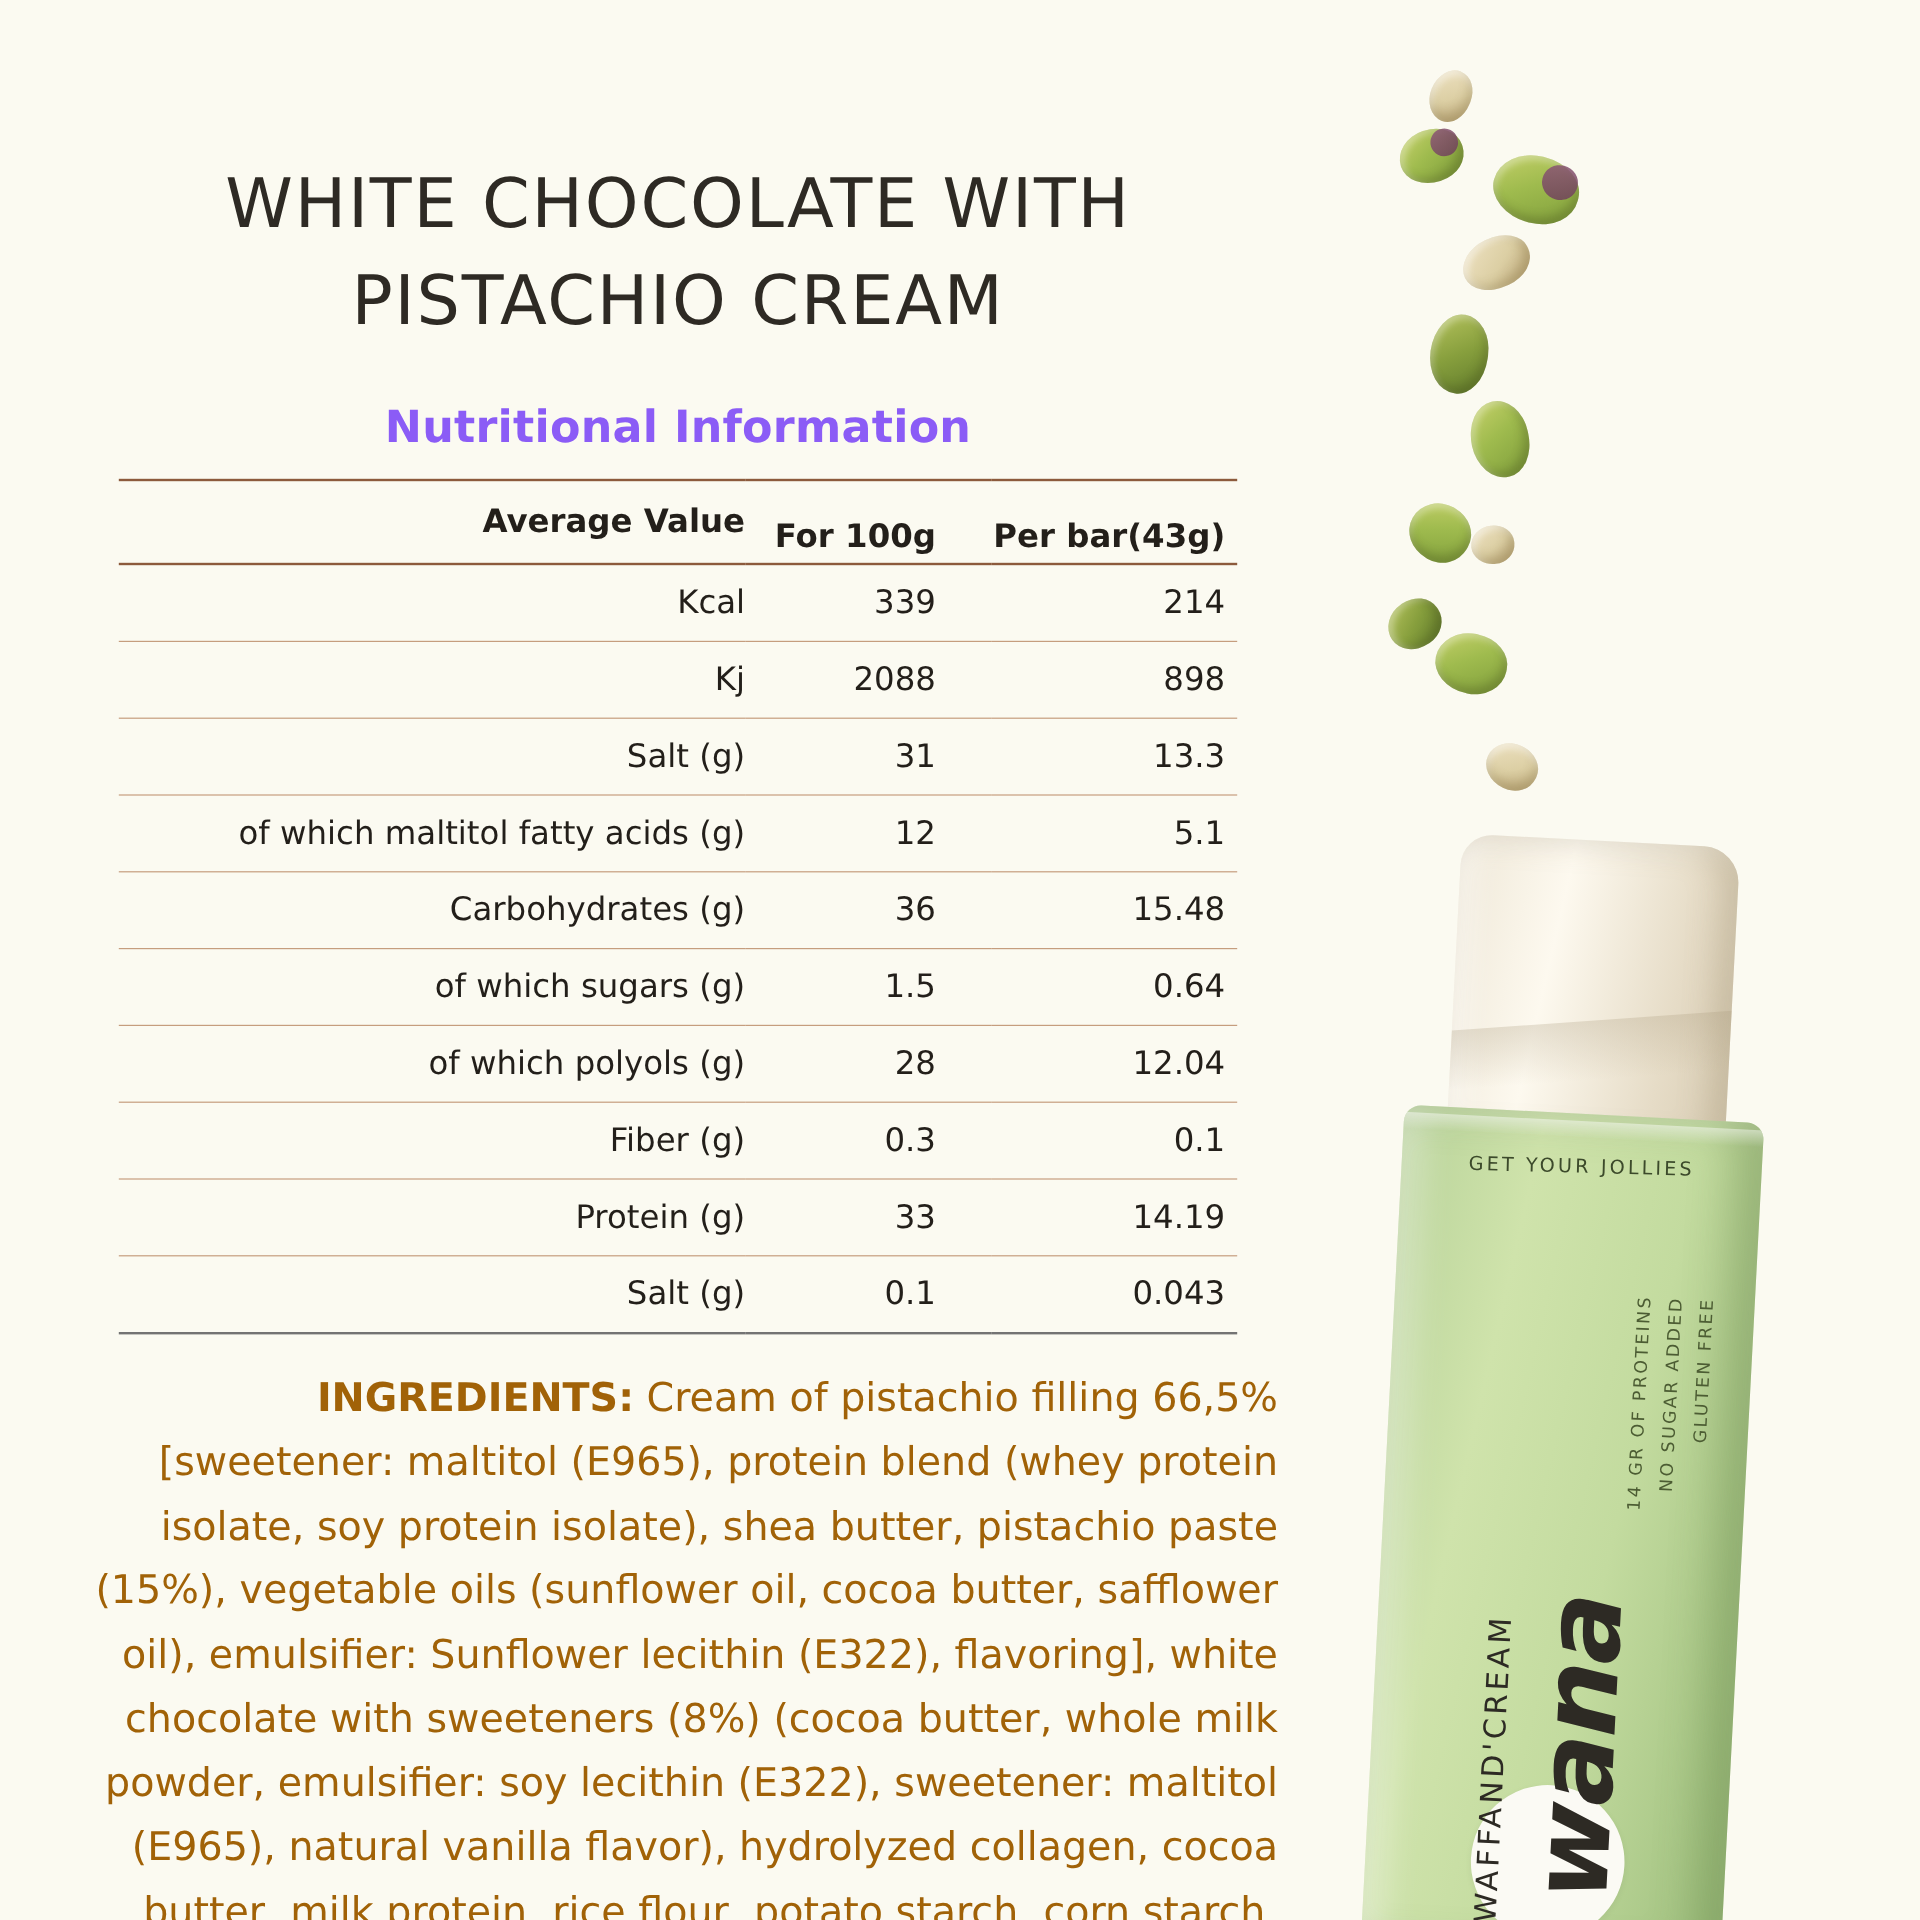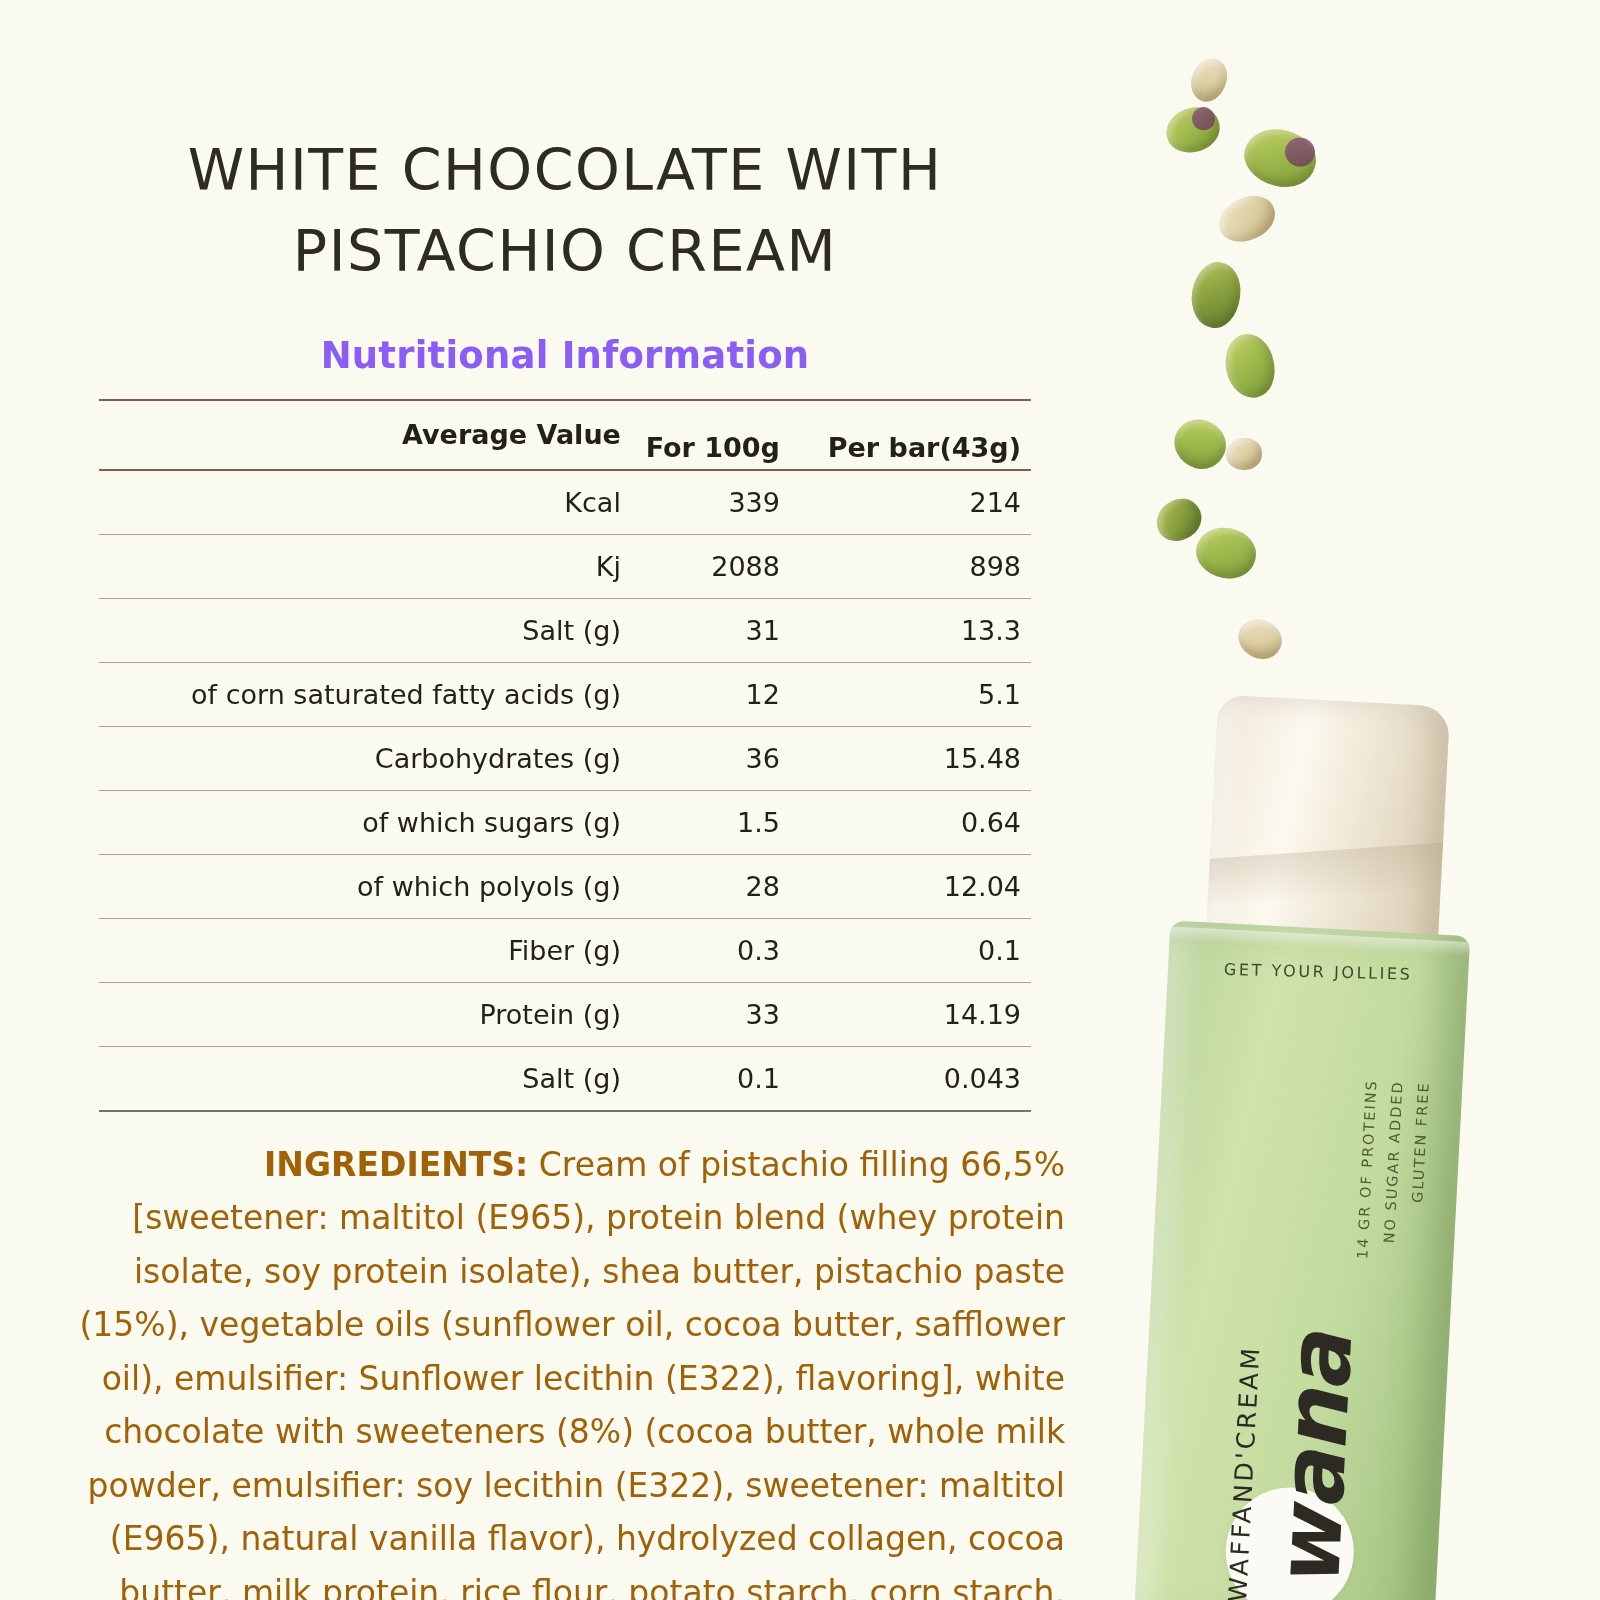--- a/index.html
+++ b/index.html
@@ -270,21 +270,21 @@
           <td class="c-label">Kj</td>
           <td class="c-100">2088</td>
           <td class="c-bar">898</td>
         </tr>
         <tr class="row">
           <td class="c-label">Salt (g)</td>
           <td class="c-100">31</td>
           <td class="c-bar">13.3</td>
         </tr>
         <tr class="row">
-          <td class="c-label sub">of corn saturated fatty acids (g)</td>
+          <td class="c-label sub">of which maltitol fatty acids (g)</td>
           <td class="c-100">12</td>
           <td class="c-bar">5.1</td>
         </tr>
         <tr class="row">
           <td class="c-label">Carbohydrates (g)</td>
           <td class="c-100">36</td>
           <td class="c-bar">15.48</td>
         </tr>
         <tr class="row">
           <td class="c-label sub">of which sugars (g)</td>

